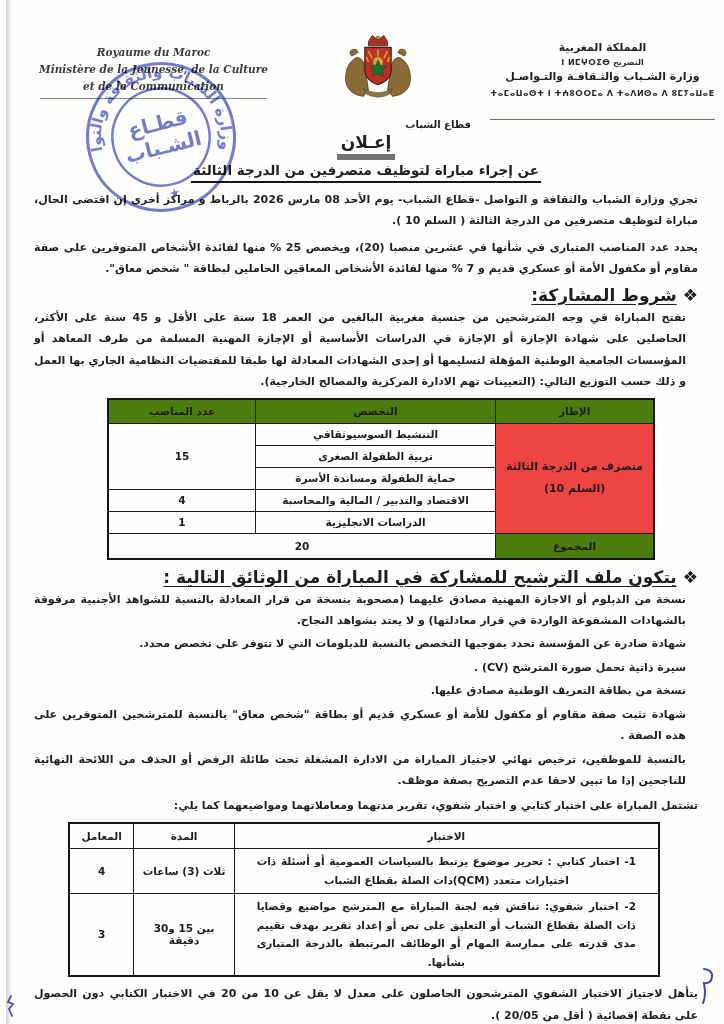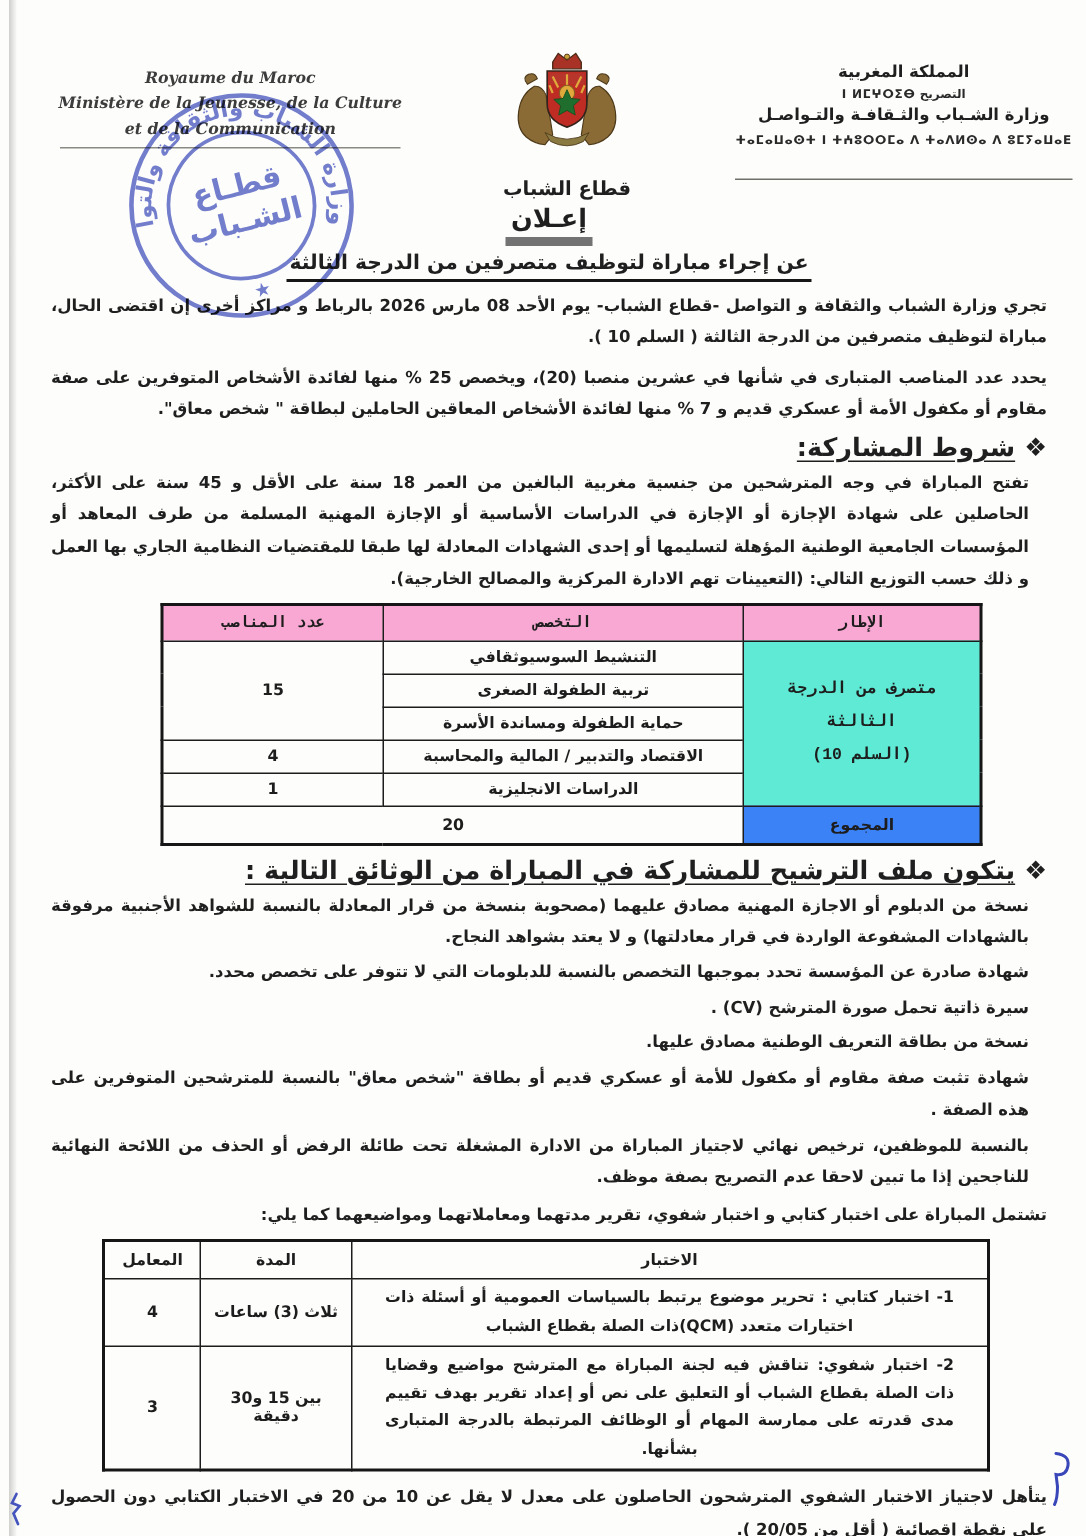--- a/index.html
+++ b/index.html
@@ -14,44 +14,44 @@
     background:linear-gradient(to right, rgba(90,90,85,.28), rgba(90,90,85,.03));}
   
   .hdr{display:flex; direction:ltr; align-items:flex-start; margin-bottom:2px;gap:12px;}
   .hdr-fr{flex:0 0 36%; text-align:center; font-family:"DejaVu Serif",serif;
     font-style:italic; font-weight:bold; color:#3c3c3c; font-size:10.5px; line-height:1.6; padding-top:14px;}
   .hdr-fr .rule{border-top:1px solid #8a8a84; margin:4px 6px 0 6px; height:0;}
   .hdr-arms{flex:0 0 28%; text-align:center; padding-top:2px;}
   .hdr-ar{flex:0 0 36%; text-align:center; direction:rtl; font-size:11px; font-weight:bold; line-height:1.5; padding-top:10px;}
   .tifinagh{font-size:8px; font-weight:bold; letter-spacing:.5px; color:#2a2a2a;}
   .hdr-ar .underlined-block{display:inline-block; border-bottom:1px solid #70706a; padding-bottom:19px;}
-  .arms-caption{font-size:13px; font-weight:bold; margin-top:1px;}
+  .arms-caption{font-size:10px; font-weight:bold; margin-top:1px;text-align:right;}
   
   .stamp{position:absolute; left:80px; top:56px; width:162px; height:162px;
     transform:rotate(-14deg); opacity:.78; mix-blend-mode:multiply; pointer-events:none;}
   
   .title{ text-align:center; margin:2px 0 4px;}
   .title span{font-size:17px; font-weight:bold; border-bottom:6px solid #737373; padding:0 4px 2px;}
   .subtitle{text-align:center; margin:8px 0 10px;}
   .subtitle span{font-size:13.5px; font-weight:bold; border-bottom:2px solid #161616; padding:0 2px 3px;}
   
   p.body{margin:0 0 5px; font-size:11px; font-weight:bold; line-height:1.95;
     text-align:justify; text-align-last:right;}
   .sec-head{margin:4px 0 2px; font-size:17px; font-weight:bold;}
   .sec-head .marker{margin-left:6px;}
   .sec-head .sec-title{text-decoration:underline; text-underline-offset:3px;}
   .indent{padding-right:12px;}
   
   table{border-collapse:collapse; font-size:10.5px; font-weight:bold; color:#1d1d1d;}
   td,th{border:1.3px solid #1c1c1c; padding:1px 6px; text-align:center; vertical-align:middle;}
   .t1{width:548px; margin:3px 43px 7px auto; border:2px solid #161616;}
-  .t1 th{background:#f9a8d4; height:21px;font-family:Liberation Mono, monospace;}
+  .t1 th{background:#4d7c0f; height:21px;}
   .t1 td{height:19px;}
-  .t1 .frame-cell{background:#5eead4; font-size:11px; line-height:2;font-family:Liberation Mono, monospace;}
-  .t1 .total-label{background:#3b82f6; height:22px;margin-top:40px;}
+  .t1 .frame-cell{background:#ef4444; font-size:11px; line-height:2;}
+  .t1 .total-label{background:#4d7c0f; height:22px;margin-top:40px;}
   .t2{width:592px; margin:4px 38px 6px auto; border:2px solid #161616;}
   .t2 th{height:22px;}
   .t2 .test-cell{text-align:justify; text-align-last:center; padding:3px 22px; line-height:1.8;}
   
   a.doclink{color:#1414c4; font-weight:bold; text-decoration:underline; direction:ltr; unicode-bidi:isolate; font-size:11.5px;}
   .ink-mark{position:absolute; pointer-events:none;}
 </style>
 </head>
 <body>
 

